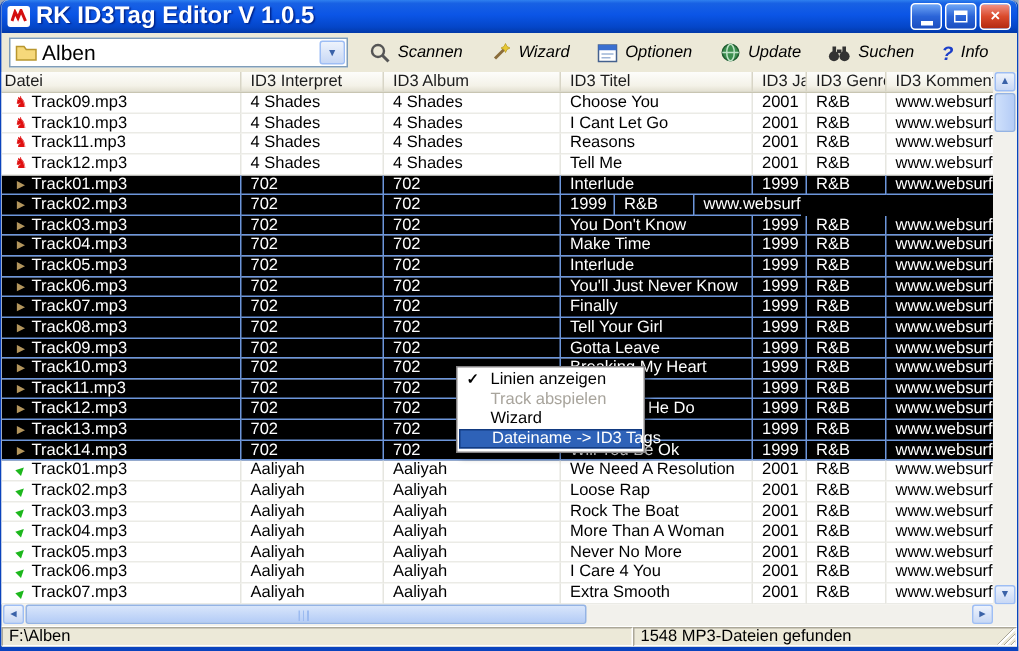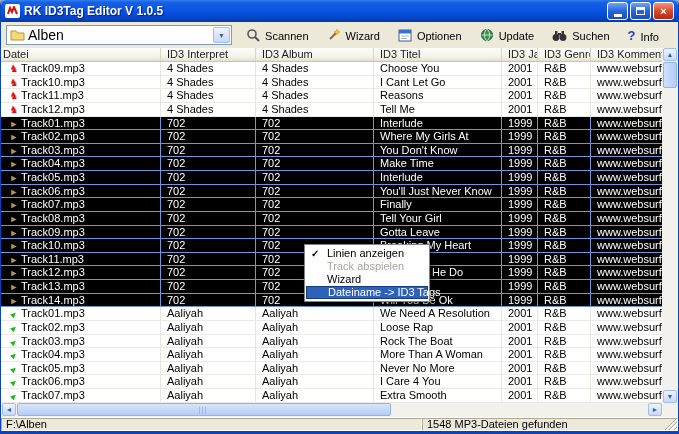--- a/index.html
+++ b/index.html
@@ -10,38 +10,38 @@
     border-radius:5px 5px 0 0; background:#ECE9D8; overflow:hidden;
   }
   
   .titlebar {
     height:22px; display:flex; align-items:center; padding:0 4px;
     background:linear-gradient(180deg,#2f80ef 0%,#1861e4 10%,#0b55e6 45%,#0446c8 82%,#0339a8 100%);
     border-radius:5px 5px 0 0;
   }
   .app-icon { width:15px; height:14px; margin-right:4px; background:#fff; border-radius:2px;
     display:flex; align-items:center; justify-content:center; font-size:9px; color:#d40f0f; font-weight:bold; }
-  .title { color:#fff; font-size:12px; font-weight:bold; text-shadow:1px 1px 1px #00238a; flex:1; }
+  .title { color:#fff; font-size:16px; font-weight:bold; text-shadow:1px 1px 1px #00238a; flex:1; }
   .winbtns { display:flex; gap:2px; }
   .wbtn { width:21px; height:18px; border:1px solid #fff; border-radius:3px;
     display:flex; align-items:center; justify-content:center; color:#fff; font-size:11px; font-weight:bold;
     background:linear-gradient(180deg,#6ea5f5 0%,#2a64d8 50%,#1b4dc0 100%); }
   .wbtn.close { background:linear-gradient(180deg,#f09286 0%,#da4a2c 50%,#b32a10 100%); }
   .glyph-min { width:8px; height:3px; background:#fff; margin-top:8px; }
   .glyph-max { width:9px; height:8px; border:1px solid #fff; border-top:3px solid #fff; }
   
   .toolbar { height:26px; display:flex; align-items:center; padding:0 5px; background:#ECE9D8; }
   .combo { width:226px; height:20px; background:#fff; border:1px solid #7F9DB9; display:flex; align-items:center; padding-left:3px; }
   .combo-folder { width:15px; height:12px; margin-right:3px; }
   .combo-text { flex:1; font-size:14px; color:#000; }
   .combo-btn { width:17px; height:16px; margin-right:1px; background:linear-gradient(180deg,#eef3fc,#c8d8f5);
     border:1px solid #9EBEF5; border-radius:2px; display:flex; align-items:center; justify-content:center;
     font-size:7px; color:#3a62a8; }
   .tb-buttons { flex:1; display:flex; justify-content:space-evenly; align-items:center; }
-  .tb-btn { display:flex; align-items:flex-end; gap:5px; font-size:11px; color:#000; padding:2px 4px; cursor:default; }
+  .tb-btn { display:flex; align-items:center; gap:5px; font-size:11px; color:#000; padding:2px 4px; cursor:default;font-style:italic; }
   .tb-btn svg { display:block; }
   .q-glyph { color:#1b3ec9; font-weight:bold; font-size:13px; }
   
   .mid { position:relative; height:355px; background:#fff; }
   .ghead { display:flex; width:661px; height:14px;
     background:linear-gradient(180deg,#fdfdfb 0%,#f4f2e8 70%,#e3e0d1 100%);
     border-bottom:1px solid #c8c5b2; }
   .hcell { font-size:11px; color:#1d1d1d; padding-left:6px; line-height:13px;
     border-right:1px solid #d8d5c6; overflow:hidden; white-space:nowrap; }
   .gbody { width:661px; height:341px; overflow:hidden; background:#fff; }
@@ -232,21 +232,20 @@
           <span class="cell c-album">702</span>
           <span class="cell c-titel">Interlude</span>
           <span class="cell c-jahr">1999</span>
           <span class="cell c-genre">R&amp;B</span>
           <span class="cell c-komm">www.websurfenf</span>
         </div>
         <div class="trow sel">
           <span class="cell c-datei"><span class="ricon tan">►</span><span>Track02.mp3</span></span>
           <span class="cell c-interpret">702</span>
           <span class="cell c-album">702</span>
-          <span class="cell c-titel">Where My Girls At</span>
           <span class="cell c-jahr">1999</span>
           <span class="cell c-genre">R&amp;B</span>
           <span class="cell c-komm">www.websurfenf</span>
         </div>
         <div class="trow sel">
           <span class="cell c-datei"><span class="ricon tan">►</span><span>Track03.mp3</span></span>
           <span class="cell c-interpret">702</span>
           <span class="cell c-album">702</span>
           <span class="cell c-titel">You Don't Know</span>
           <span class="cell c-jahr">1999</span>

